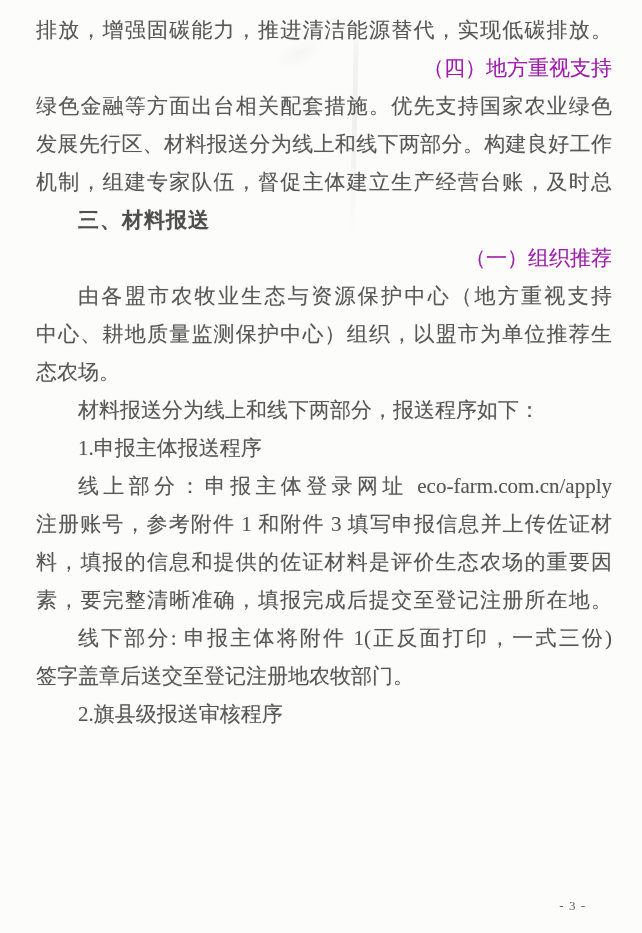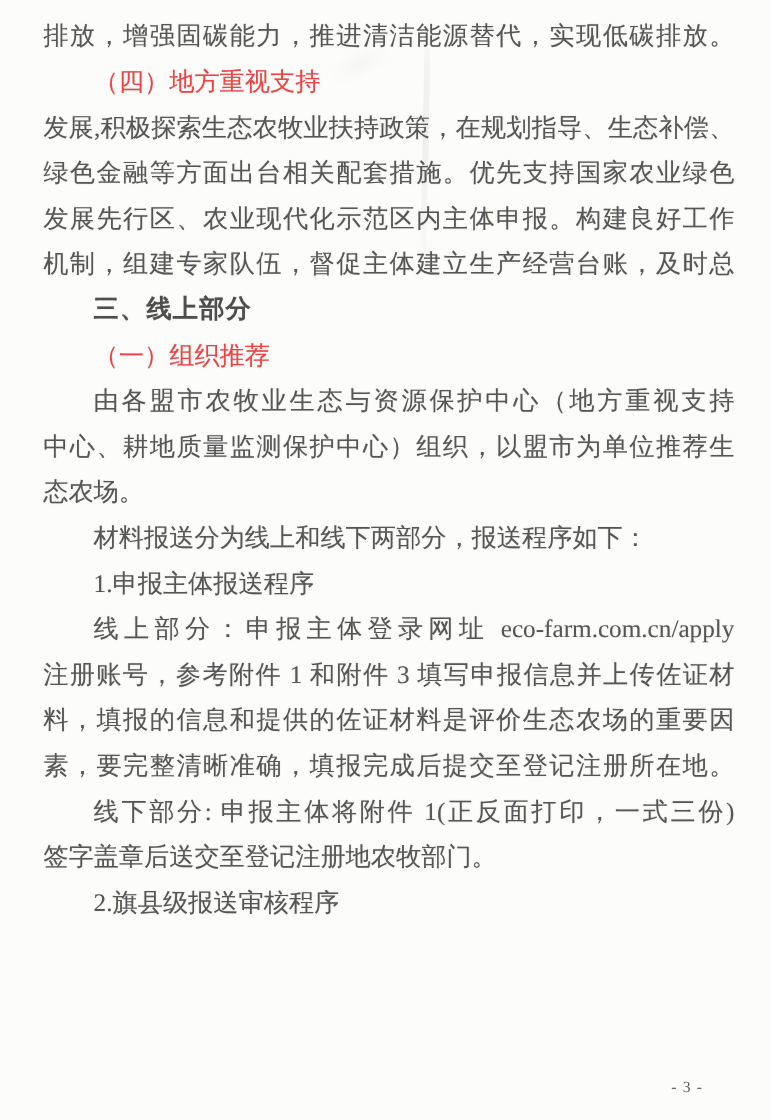--- a/index.html
+++ b/index.html
@@ -30,21 +30,22 @@
     overflow: hidden;
   }
   .indent {
     text-indent: 2em;
   }
   .fill {
     text-align: justify;
     text-align-last: justify;
   }
   .sub {
-    color: #ef4444;
+    color: #a21caf;
+    text-align: right;
   }
   .sec {
     font-family: "Liberation Sans", "DejaVu Sans", sans-serif;
     font-weight: 700;
     letter-spacing: 1px;
     color: #4e4e4e;
   }
   .page-num {
     position: absolute;
     right: 56px;
@@ -83,25 +84,24 @@
 </head>
 <body>
 
 <div class="page">
   <div class="smudge"></div>
   <div class="crease"></div>
 
   <div class="content">
     <div class="line fill">排放，增强固碳能力，推进清洁能源替代，实现低碳排放。</div>
     <div class="line sub indent">（四）地方重视支持</div>
-    <div class="line fill">发展,积极探索生态农牧业扶持政策，在规划指导、生态补偿、</div>
     <div class="line fill">绿色金融等方面出台相关配套措施。优先支持国家农业绿色</div>
-    <div class="line fill">发展先行区、农业现代化示范区内主体申报。构建良好工作</div>
+    <div class="line fill">发展先行区、材料报送分为线上和线下两部分。构建良好工作</div>
     <div class="line fill">机制，组建专家队伍，督促主体建立生产经营台账，及时总</div>
-    <div class="line sec indent">三、线上部分</div>
+    <div class="line sec indent">三、材料报送</div>
     <div class="line sub indent">（一）组织推荐</div>
     <div class="line indent fill">由各盟市农牧业生态与资源保护中心（地方重视支持</div>
     <div class="line fill">中心、耕地质量监测保护中心）组织，以盟市为单位推荐生</div>
     <div class="line">态农场。</div>
     <div class="line indent">材料报送分为线上和线下两部分，报送程序如下：</div>
     <div class="line indent">1.申报主体报送程序</div>
     <div class="line indent fill">线上部分：申报主体登录网址 eco-farm.com.cn/apply</div>
     <div class="line fill">注册账号，参考附件 1 和附件 3 填写申报信息并上传佐证材</div>
     <div class="line fill">料，填报的信息和提供的佐证材料是评价生态农场的重要因</div>
     <div class="line fill">素，要完整清晰准确，填报完成后提交至登记注册所在地。</div>

